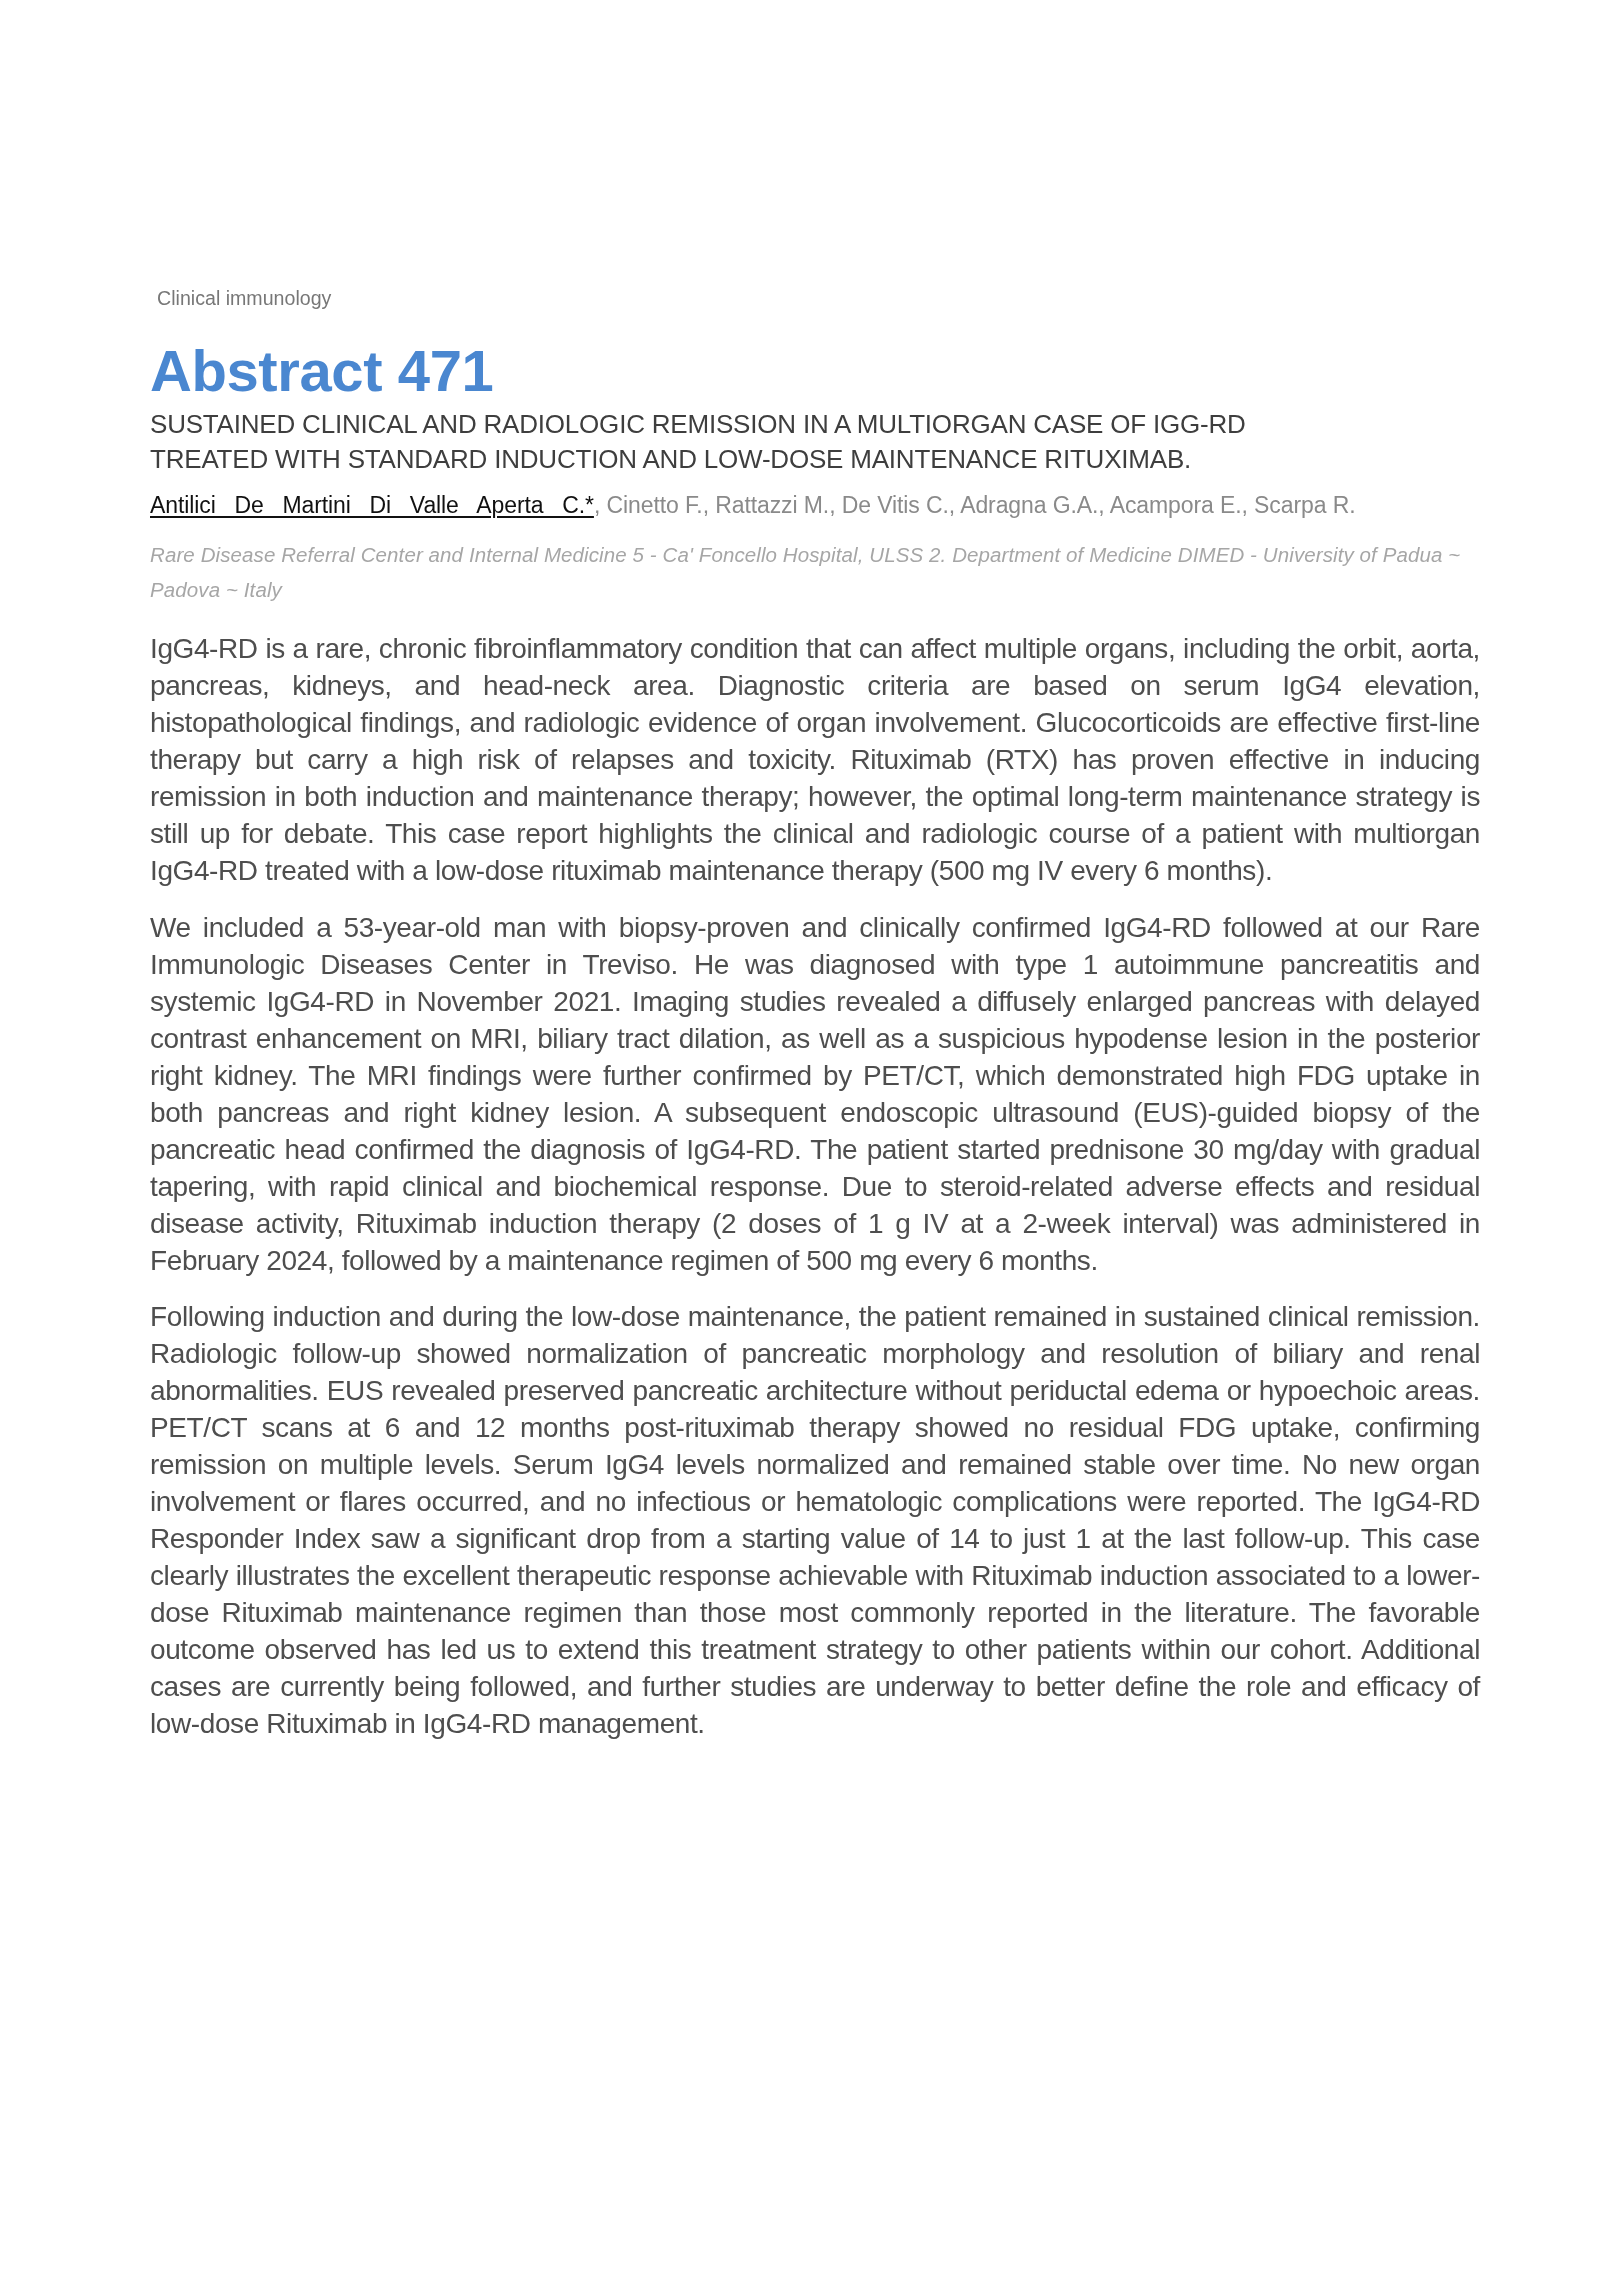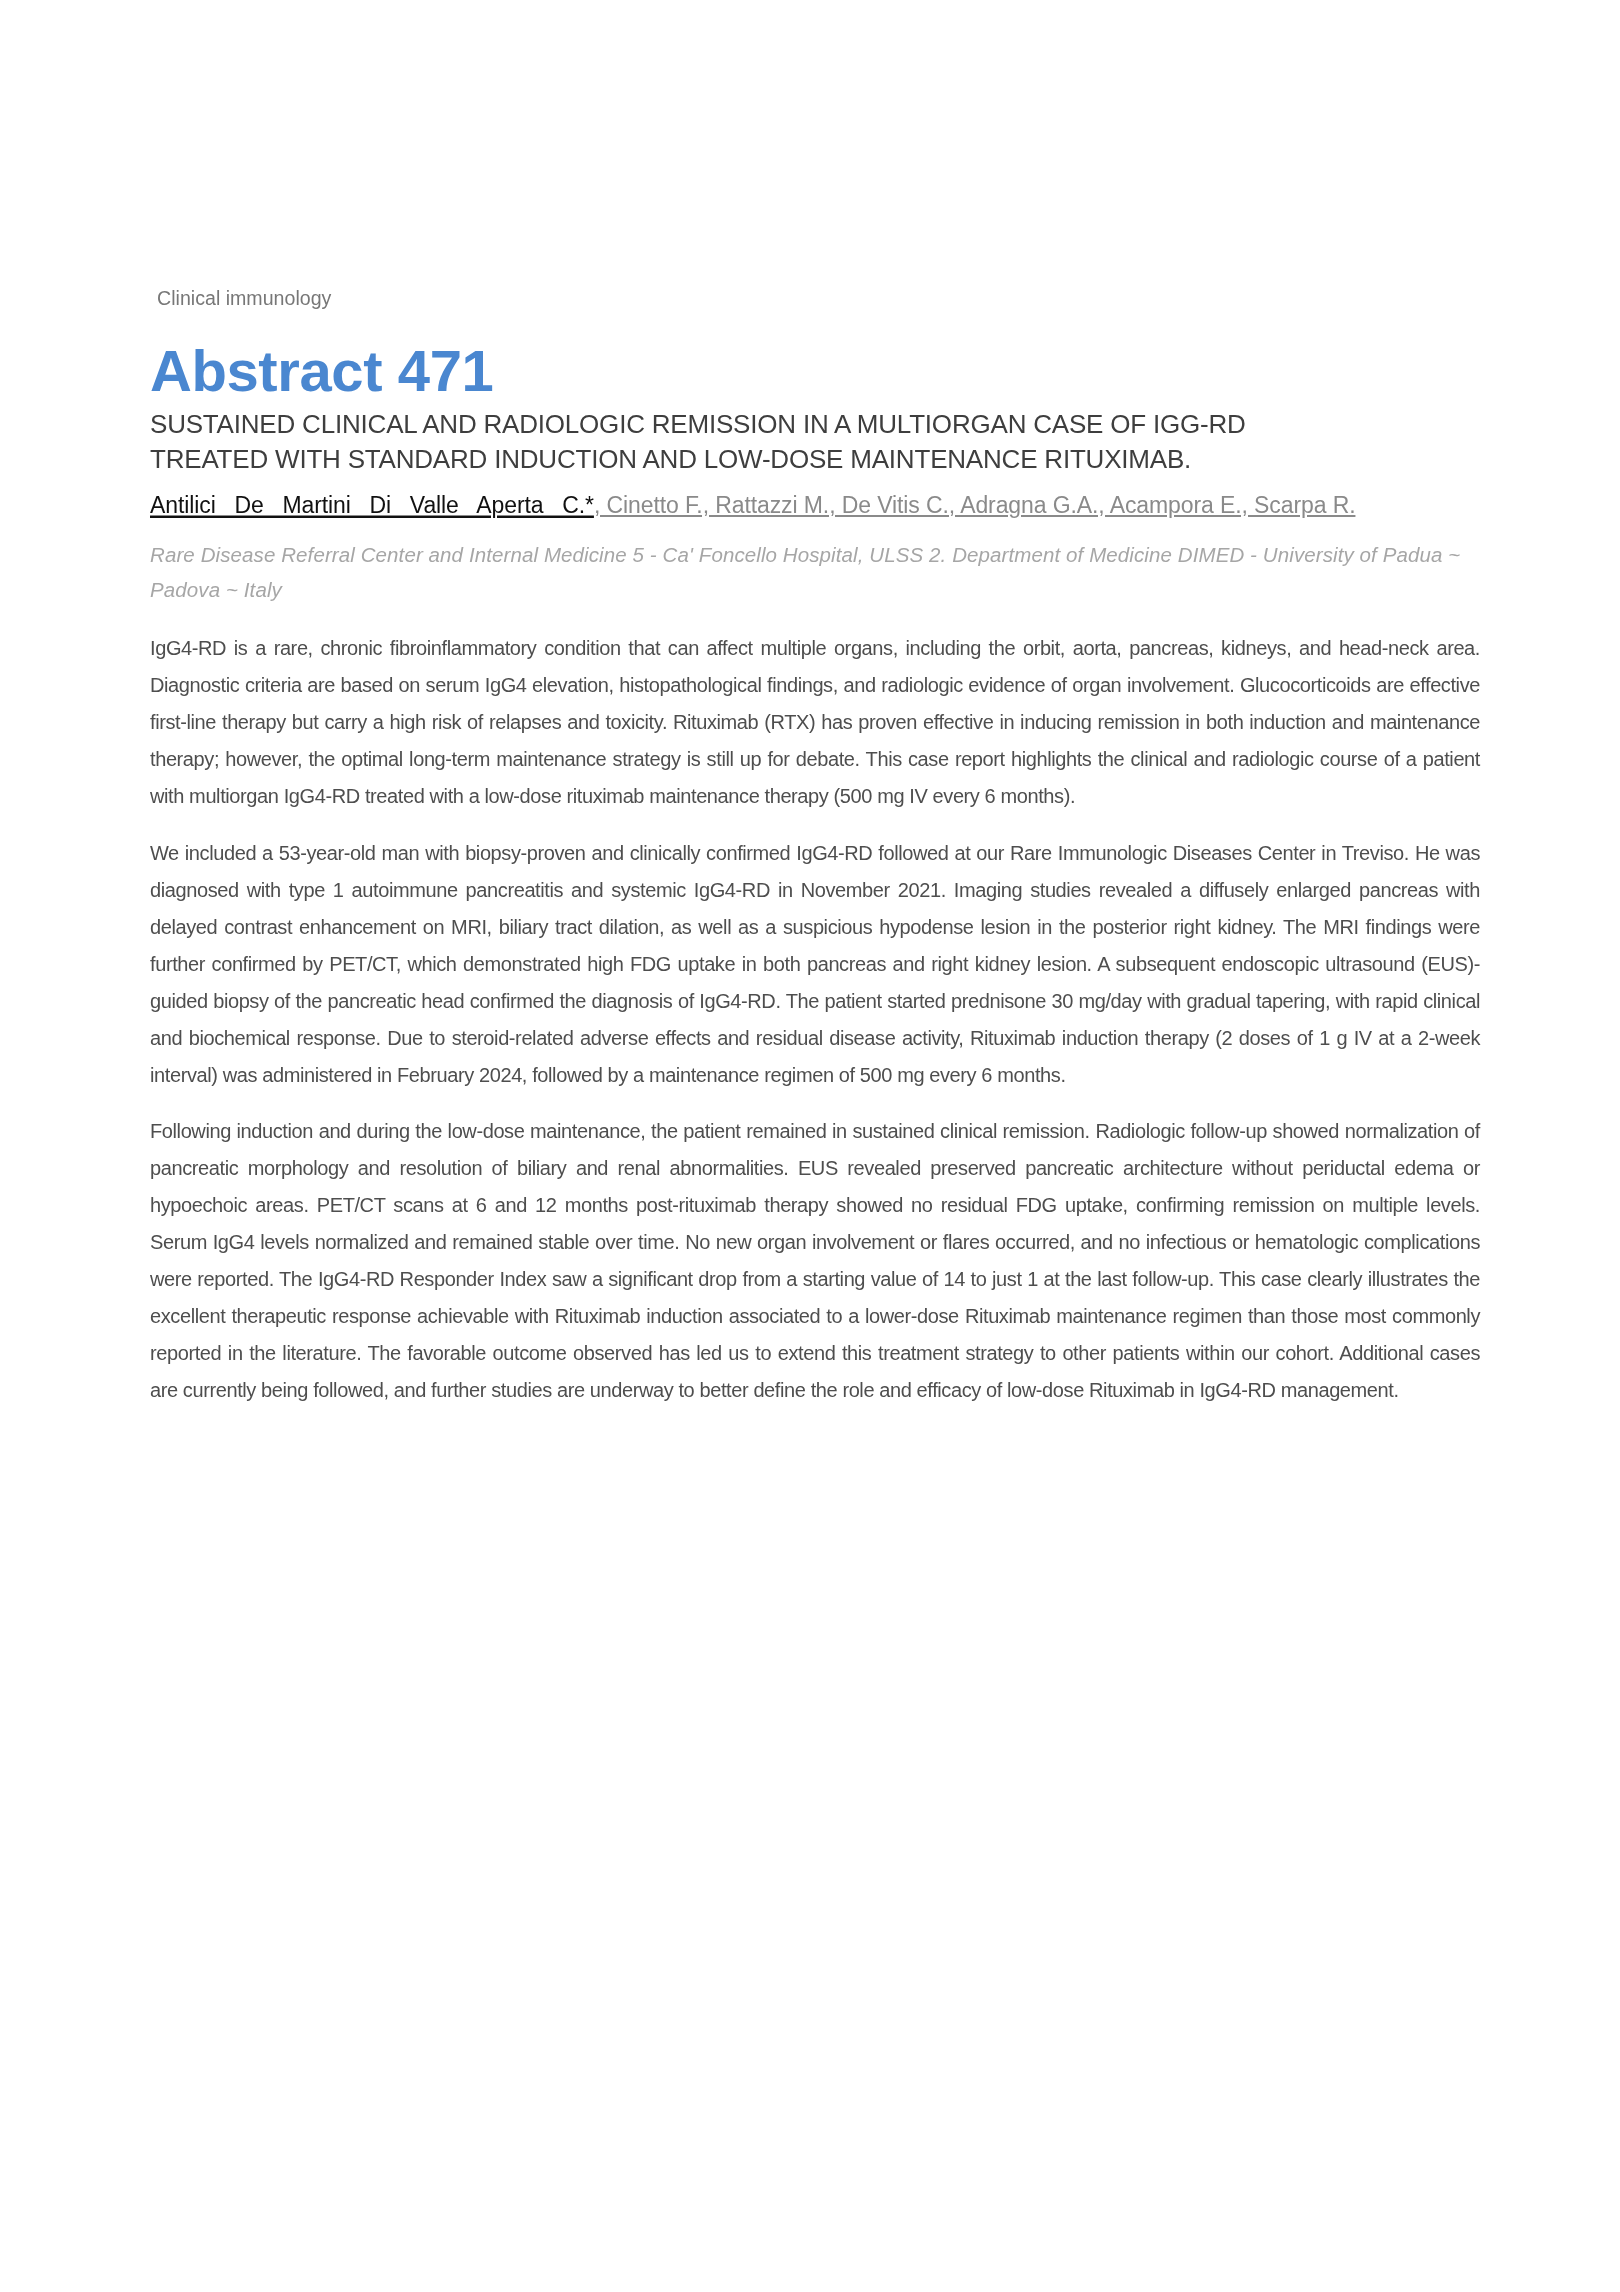--- a/index.html
+++ b/index.html
@@ -42,42 +42,41 @@
     line-height: 35px;
     letter-spacing: -0.2px;
   }
   .authors {
     margin-top: 10.7px;
     font-size: 23px;
     color: #8a8a8a;
     line-height: 35px;
     text-align: justify;
     letter-spacing: -0.1px;
-    text-decoration: underline;
   }
   .authors .presenting {
     color: #111111;
     text-decoration: underline;
     text-underline-offset: 2.7px;
     word-spacing: 12.5px;
   }
   .affiliation {
     margin-top: 14.3px;
     font-size: 20.5px;
     font-style: italic;
     color: #a6a6a6;
     line-height: 35px;
     letter-spacing: 0.1px;
   }
   .body-text {
     margin-top: 23px;
   }
   .body-text p {
     margin: 0 0 19.6px 0;
-    font-size: 20px;
+    font-size: 28px;
     color: #4e4e4e;
     line-height: 37px;
     text-align: justify;
     letter-spacing: -0.4px;
   }
 </style>
 </head>
 <body>
 
 <div class="page">

